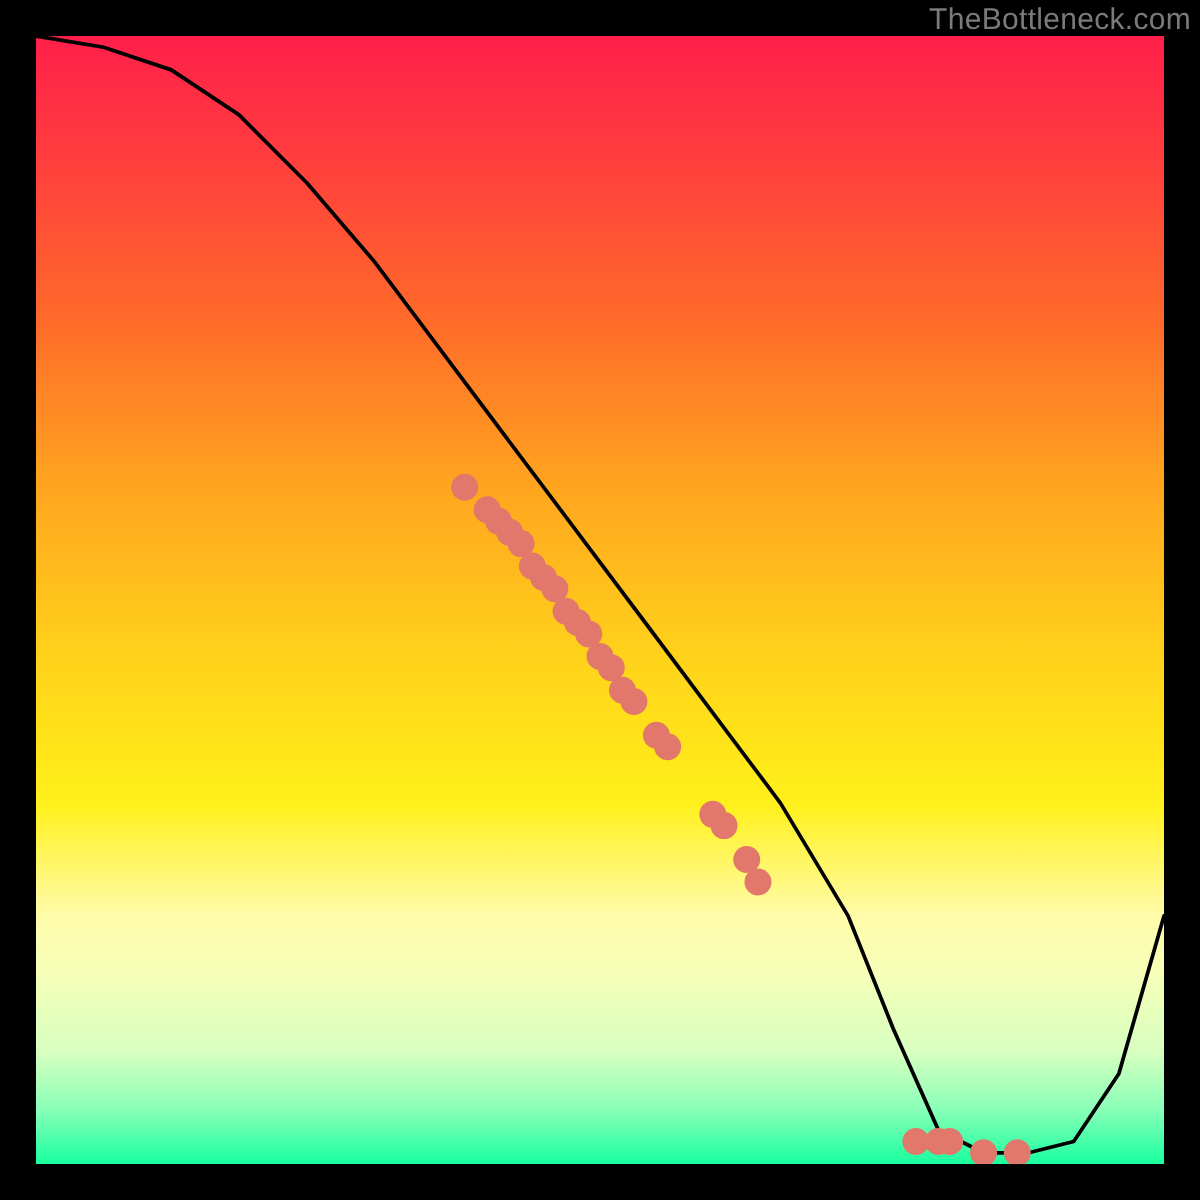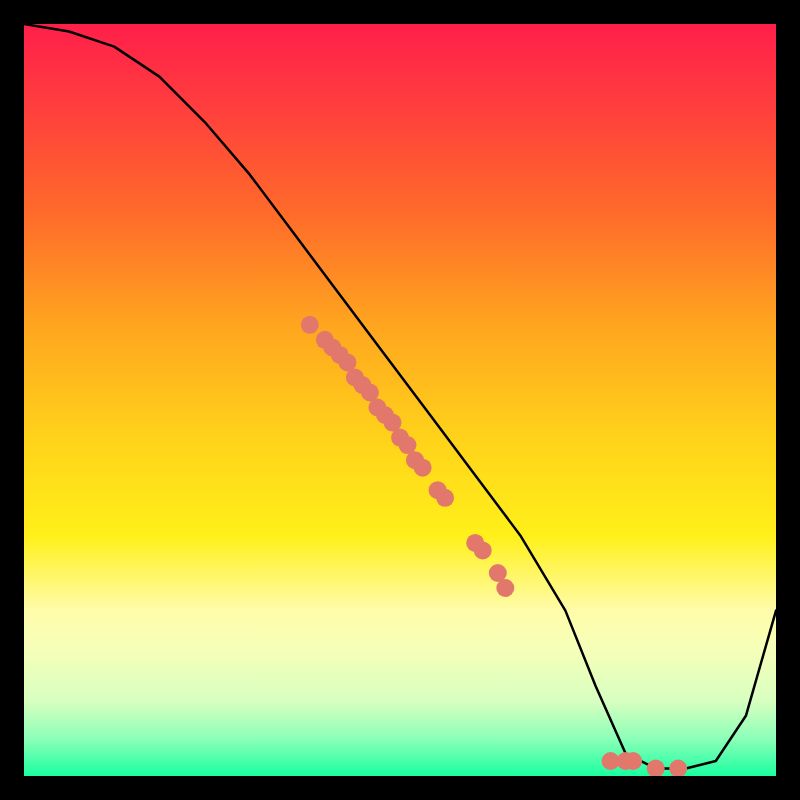--- a/index.html
+++ b/index.html
@@ -87,13 +87,14 @@
           <circle cx="481.3" cy="564.0" r="9" fill="#e2786b"></circle>
           <circle cx="586.6" cy="737.0" r="9" fill="#e2786b"></circle>
           <circle cx="601.6" cy="737.0" r="9" fill="#e2786b"></circle>
           <circle cx="609.1" cy="737.0" r="9" fill="#e2786b"></circle>
           <circle cx="631.7" cy="744.5" r="9" fill="#e2786b"></circle>
           <circle cx="654.2" cy="744.5" r="9" fill="#e2786b"></circle>
         </g>
     </svg>
   </div>
 
+  <div class="watermark">TheBottleneck.com</div>
 </div>
 
 </body></html>

